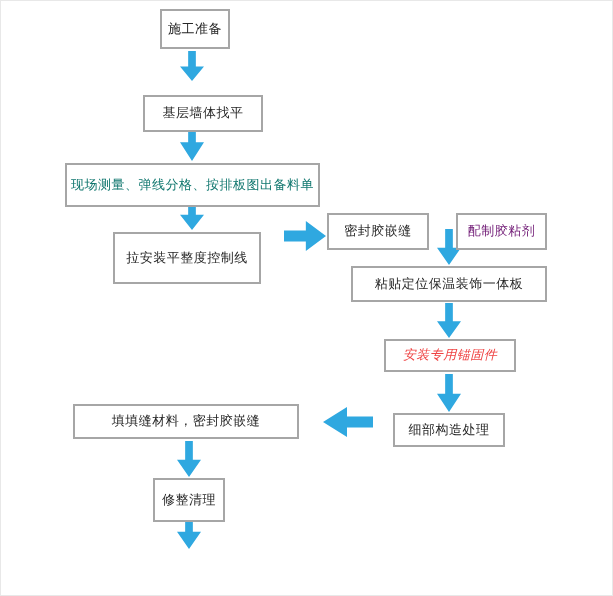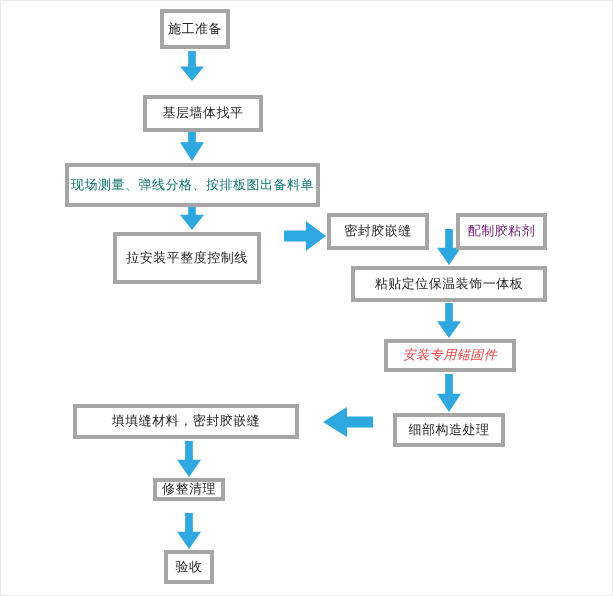--- a/index.html
+++ b/index.html
@@ -13,21 +13,21 @@
     height: 596px;
     background: #ffffff;
     border: 1px solid #e8e8e8;
     box-sizing: border-box;
     overflow: hidden;
     font-family: "DejaVu Sans", "Liberation Sans", sans-serif;
   }
   .node {
     position: absolute;
     box-sizing: border-box;
-    border: 4px solid #f97316;
+    border: 2px solid #f97316;
     background: #ffffff;
     display: flex;
     align-items: center;
     justify-content: center;
     color: #262626;
     font-size: 13px;
     line-height: 1.1;
     letter-spacing: 0.5px;
     white-space: nowrap;
     user-select: none;
@@ -99,15 +99,14 @@
     <div class="node" style="left: 159px; top: 8px; width: 70px; height: 40px; border-color: rgb(166, 166, 166); color: rgb(38, 38, 38);">施工准备</div>
     <div class="node" style="left: 142px; top: 94px; width: 120px; height: 37px; border-color: rgb(166, 166, 166); color: rgb(38, 38, 38);">基层墙体找平</div>
     <div class="node" style="left: 64px; top: 162px; width: 255px; height: 44px; border-color: rgb(166, 166, 166); color: #0f766e;">现场测量、弹线分格、按排板图出备料单</div>
     <div class="node" style="left: 112px; top: 231px; width: 148px; height: 52px; border-color: rgb(166, 166, 166); color: rgb(38, 38, 38);">拉安装平整度控制线</div>
     <div class="node" style="left: 326px; top: 212px; width: 102px; height: 37px; border-color: rgb(166, 166, 166); color: rgb(38, 38, 38);">密封胶嵌缝</div>
     <div class="node" style="left: 455px; top: 212px; width: 91px; height: 37px; border-color: rgb(166, 166, 166); color: #701a75;">配制胶粘剂</div>
     <div class="node" style="left: 350px; top: 265px; width: 196px; height: 36px; border-color: rgb(166, 166, 166); color: rgb(38, 38, 38);">粘贴定位保温装饰一体板</div>
     <div class="node" style="left: 383px; top: 338px; width: 132px; height: 33px; border-color: rgb(166, 166, 166); color: #ef4444; font-style: italic;">安装专用锚固件</div>
     <div class="node" style="left: 392px; top: 412px; width: 112px; height: 34px; border-color: rgb(166, 166, 166); color: rgb(38, 38, 38);">细部构造处理</div>
     <div class="node" style="left: 72px; top: 403px; width: 226px; height: 35px; border-color: rgb(166, 166, 166); color: rgb(38, 38, 38);">填填缝材料，密封胶嵌缝</div>
-    <div class="node" style="left: 152px; top: 477px; width: 72px; height: 23px; border-color: rgb(166, 166, 166); color: rgb(38, 38, 38);">修整清理</div>
-    <div class="node" style="left: 163px; top: 549px; width: 50px; height: 34px; border-color: rgb(166, 166, 166); color: rgb(38, 38, 38);">验收</div>
+    <div class="node" style="left: 152px; top: 477px; width: 72px; height: 44px; border-color: rgb(166, 166, 166); color: rgb(38, 38, 38);">修整清理</div>
   </div>
 
 </body></html>

